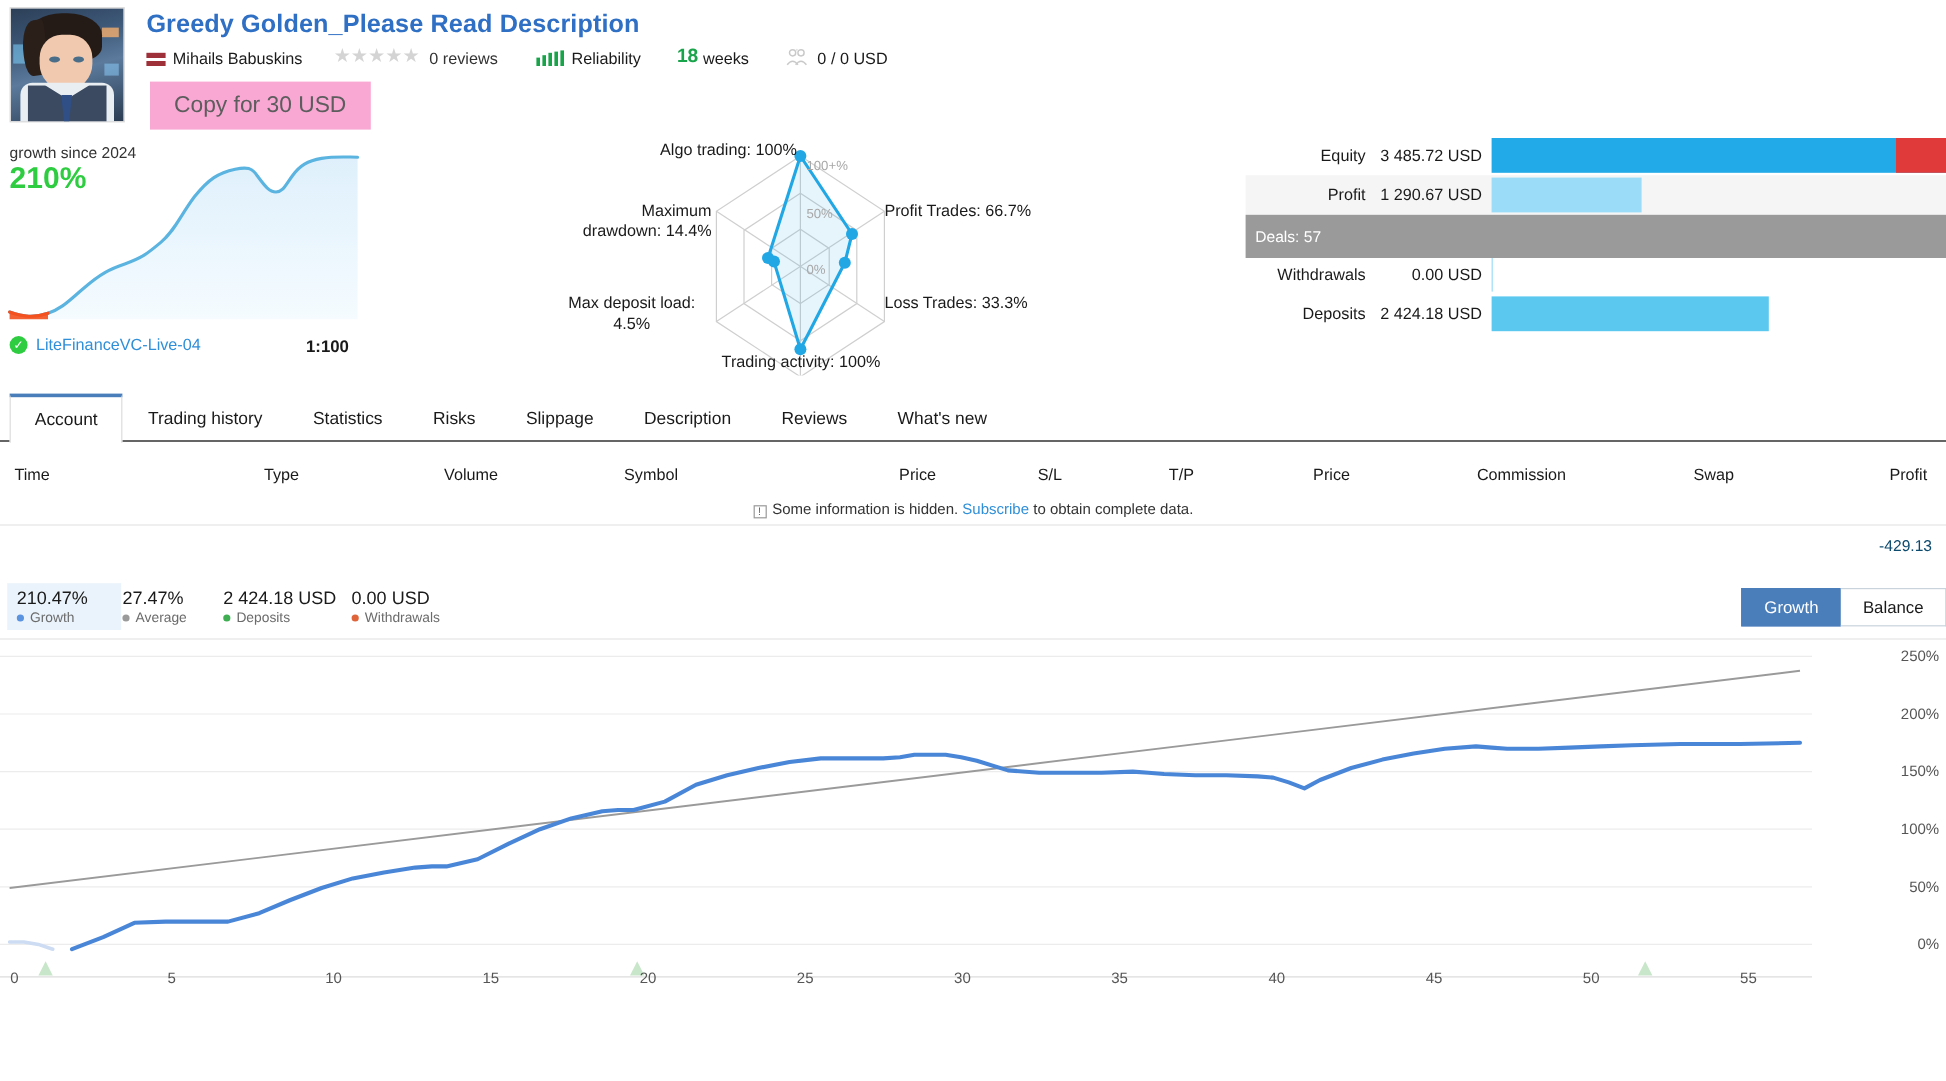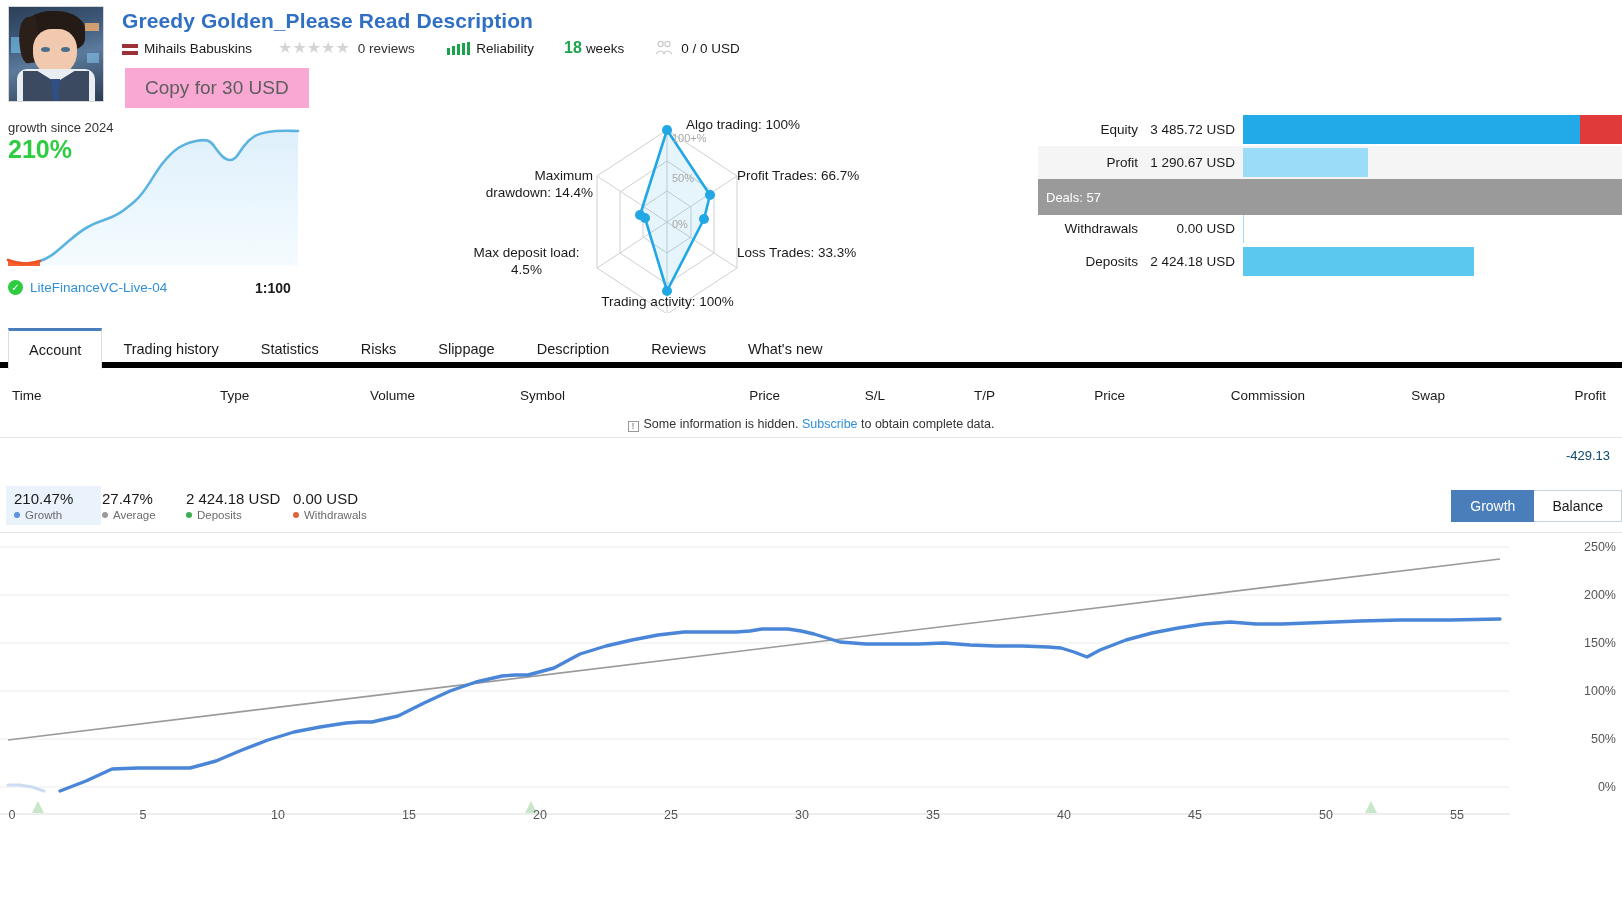--- a/index.html
+++ b/index.html
@@ -92,21 +92,21 @@
   .brow .bval  { width:105px; text-align:right; font-size:13.5px; color:#1a1a1a; padding-right:8px; }
   .brow .btrack{ position:relative; flex:1; height:29px; }
   .brow .bfill { position:absolute; left:0; top:0; height:29px; }
   .deals-overlay {
     position:absolute; left:0; right:0; top:66px; height:36px;
     background:#9a9a9a; color:#fff; font-size:13px;
     display:flex; align-items:center; padding-left:8px; z-index:5;
   }
 
   
-  .tabsbar { position:relative; margin-top:10px; height:40px; border-bottom:6px solid #000000; }
+  .tabsbar { position:relative; margin-top:10px; height:40px; border-bottom:1px solid #000000; }
   .tabs { display:flex; align-items:stretch; height:40px; padding-left:8px; }
   .tab {
     padding: 0 20px; display:flex; align-items:center; font-size:14.5px; color:#1a1a1a;
     cursor:pointer; background:transparent; border:1px solid transparent; border-bottom:none;
     position:relative; top:0;
   }
   .tab.active {
     background:#fff; border-color:#dcdcdc; border-top:3px solid #4a7ebb;
     margin-bottom:-1px; padding-top:0;
   }
@@ -252,21 +252,21 @@
           <circle cx="244" cy="111" r="5"></circle>
           <circle cx="207" cy="183" r="5"></circle>
           <circle cx="185" cy="110" r="5"></circle>
           <circle cx="180" cy="107" r="5"></circle>
         </g>
         <text x="212" y="34" font-size="11" fill="#a8a8a8" font-family="Liberation Sans, sans-serif">100+%</text>
         <text x="212" y="74" font-size="11" fill="#a8a8a8" font-family="Liberation Sans, sans-serif">50%</text>
         <text x="212" y="120" font-size="11" fill="#a8a8a8" font-family="Liberation Sans, sans-serif">0%</text>
       </svg>
 
-      <div class="rlabel" style="left:90px; top:9px; width:250px; text-align:right;">Algo trading: 100%</div>
+      <div class="rlabel" style="left:90px; top:9px; width:250px; text-align:left;">Algo trading: 100%</div>
       <div class="rlabel" style="left:277px; top:60px;">Profit Trades: 66.7%</div>
       <div class="rlabel" style="left:277px; top:137px;">Loss Trades: 33.3%</div>
       <div class="rlabel" style="left:80px; top:186px; width:255px; text-align:center;">Trading activity: 100%</div>
       <div class="rlabel" style="left:0px; top:60px; width:133px; text-align:right;">
         <div>Maximum</div>
         <div>drawdown: 14.4%</div>
       </div>
       <div class="rlabel" style="left:0px; top:137px; width:133px; text-align:center;">
         <div>Max deposit load:</div>
         <div>4.5%</div>

